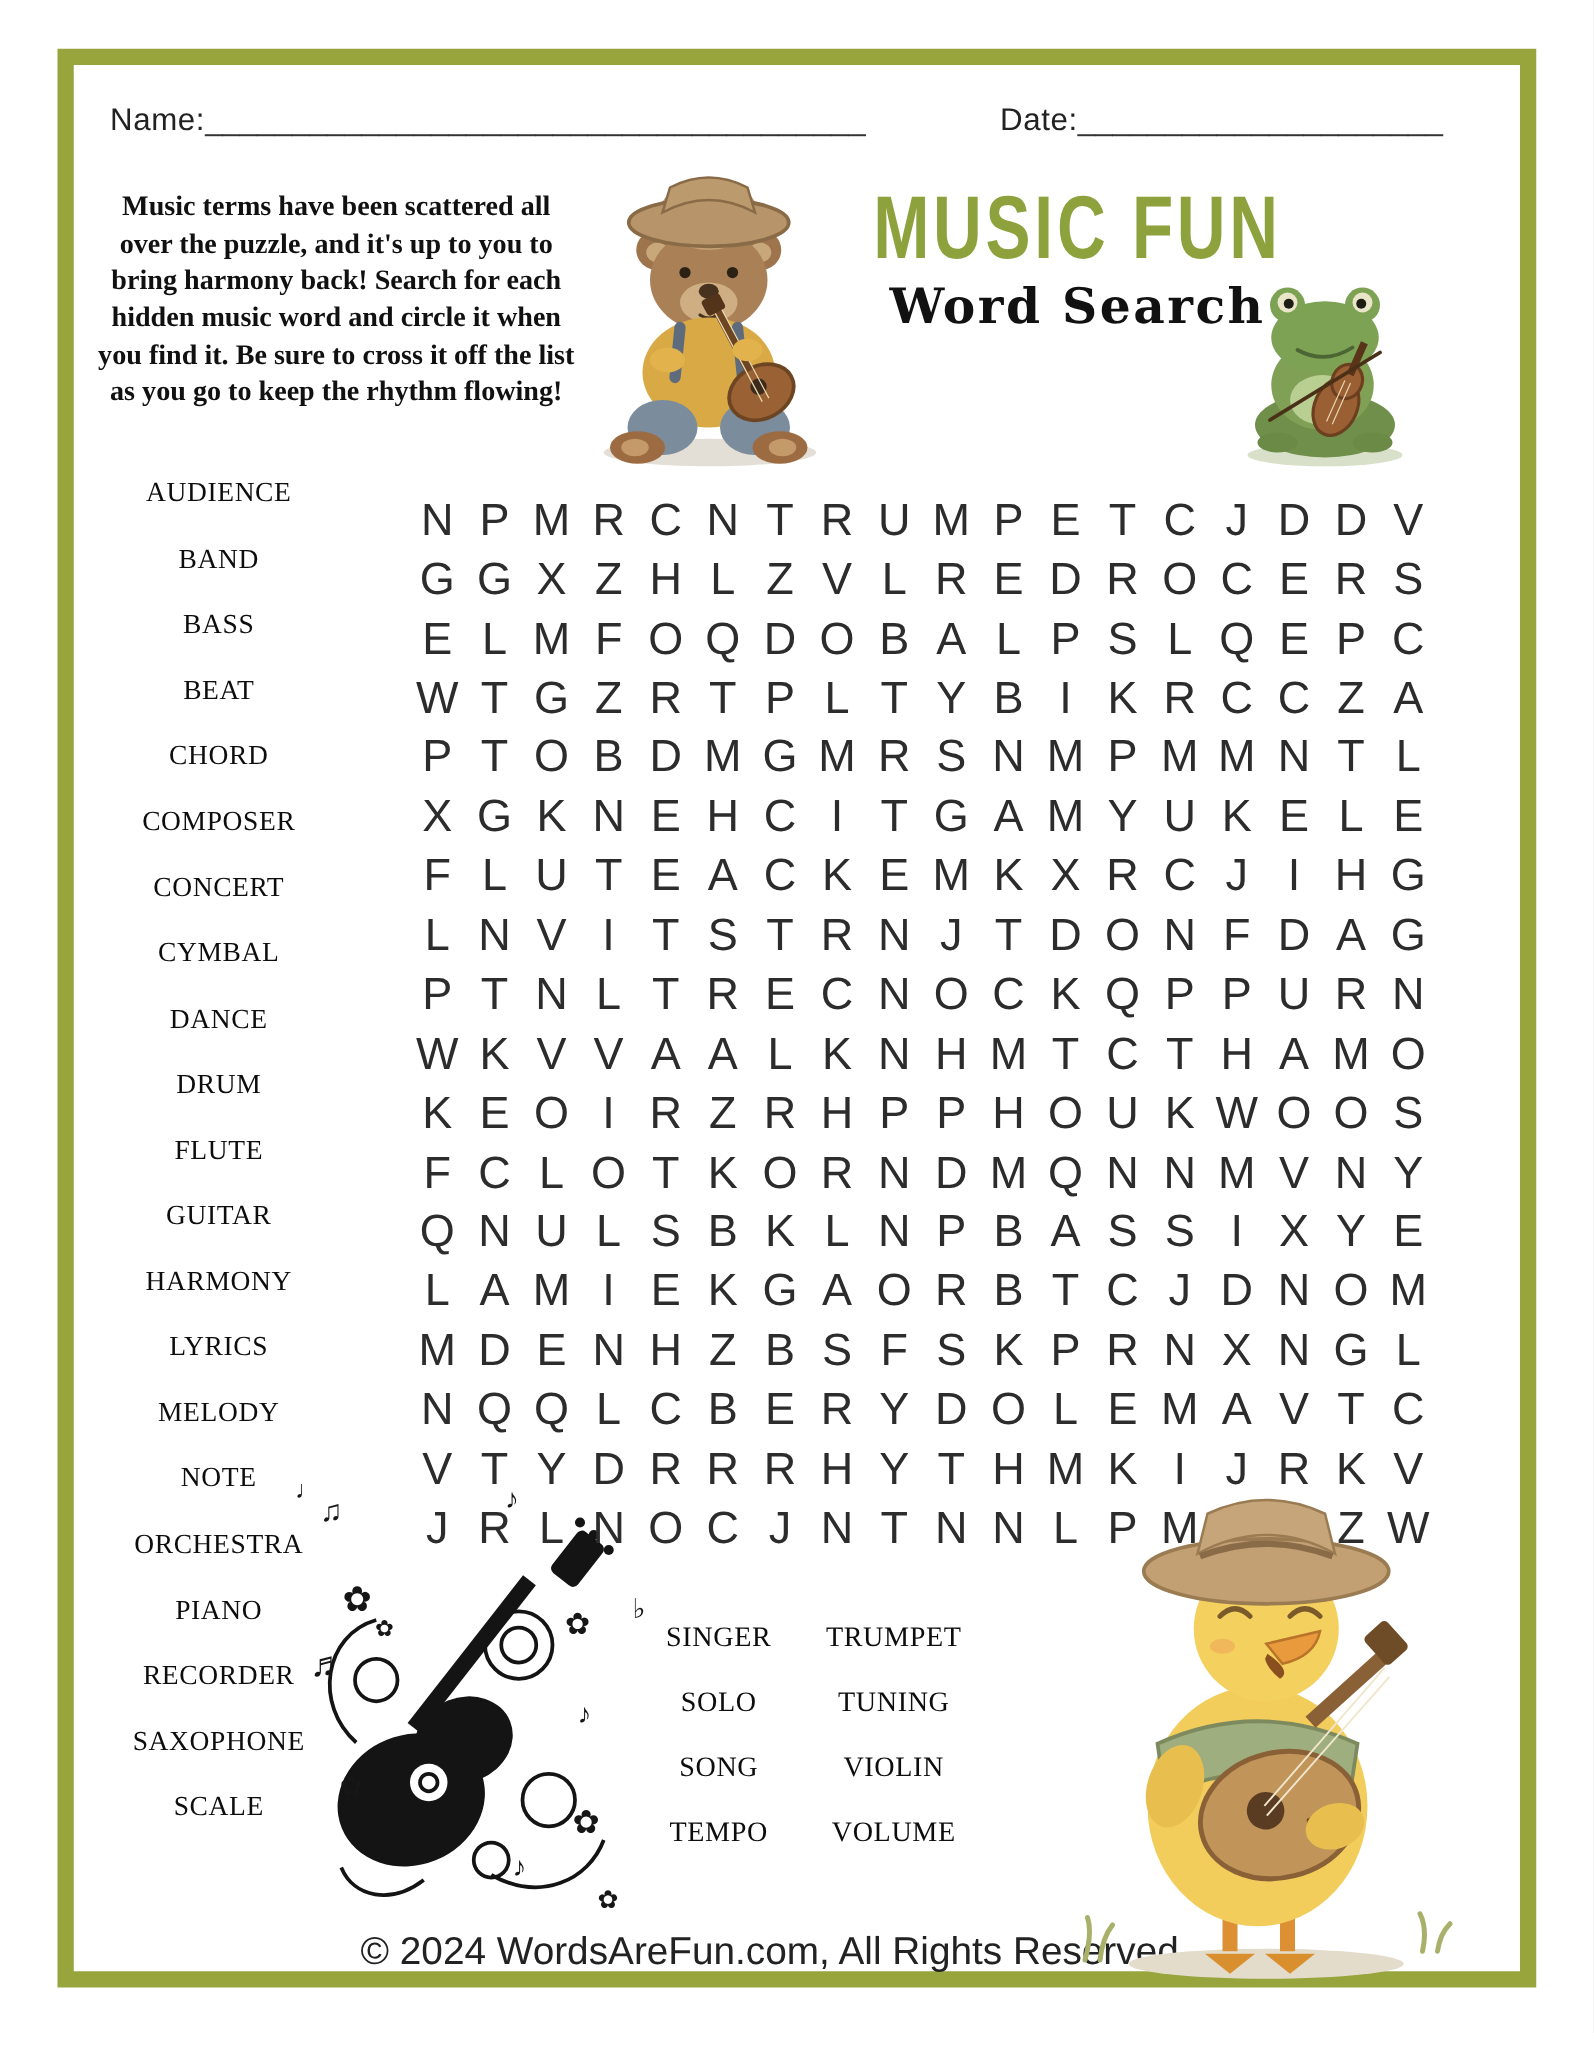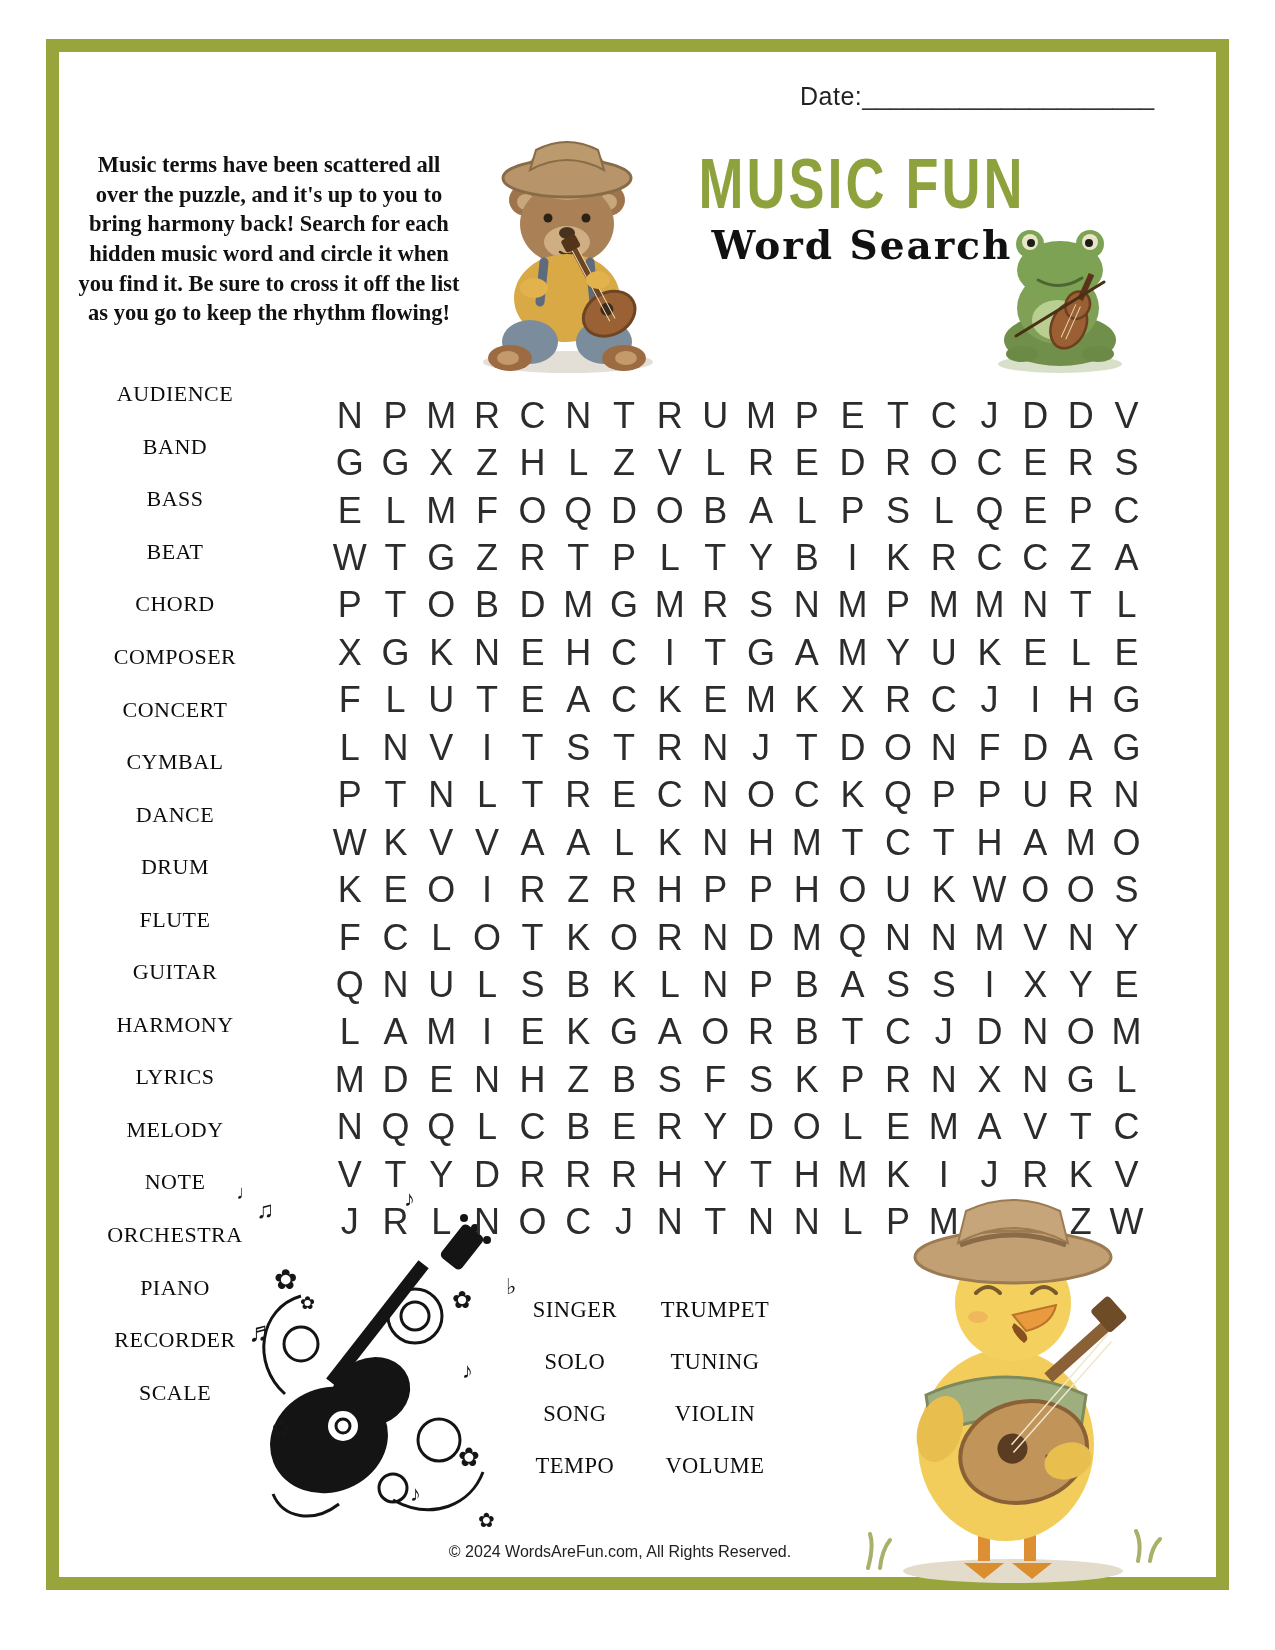--- a/index.html
+++ b/index.html
@@ -22,32 +22,33 @@
   .grid{position:absolute;left:327px;top:392px;display:grid;grid-template-columns:repeat(18,45.7px);
         grid-auto-rows:47.45px;z-index:1;}
   .grid .cell{display:flex;align-items:center;justify-content:center;
               font-family:"Liberation Sans",sans-serif;font-size:36px;color:#2c2c2c;}
   .bottom-col{position:absolute;display:flex;flex-direction:column;z-index:2;}
   .bottom-col .word{height:52px;display:flex;align-items:center;justify-content:center;
                     font-family:"Liberation Serif",serif;font-size:22.5px;letter-spacing:0.5px;color:#0d0d0d;}
   #bottom-col-1{left:505px;top:1284px;width:140px;}
   #bottom-col-2{left:640px;top:1284px;width:150px;}
   .footer{position:absolute;left:20px;top:1543px;width:1200px;text-align:center;
-          font-size:16px;color:#222;z-index:3;}
+          font-size:31px;color:#222;z-index:3;}
   .illus{position:absolute;}
   .deco{position:absolute;color:#161616;z-index:1;line-height:1;}
   .z-top{z-index:4;}
 </style>
 </head>
 <body>
 
 <div class="page">
 
   <div class="frame"></div>
 
+  <div class="fill-line" style="left:88px;top:82px;"><span>Name:</span><span class="uline">______________________________________</span></div>
 
   <div class="fill-line" style="left:800px;top:82px;"><span>Date:</span><span class="uline">_____________________</span></div>
 
   <div class="instructions">Music terms have been scattered all over the puzzle, and it's up to you to bring harmony back! Search for each hidden music word and circle it when you find it. Be sure to cross it off the list as you go to keep the rhythm flowing!</div>
 
   <div class="title">MUSIC FUN</div>
   <div class="subtitle">Word Search</div>
 
   <svg class="illus" style="left:448px;top:112px;" width="242" height="262" viewBox="0 0 242 262">
     <ellipse cx="120" cy="250" rx="85" ry="11" fill="#d9d2c4" opacity="0.7"></ellipse>
@@ -175,20 +176,21 @@
       <div class="word">DRUM</div>
       <div class="word">FLUTE</div>
       <div class="word">GUITAR</div>
       <div class="word">HARMONY</div>
       <div class="word">LYRICS</div>
       <div class="word">MELODY</div>
       <div class="word">NOTE</div>
       <div class="word">ORCHESTRA</div>
       <div class="word">PIANO</div>
       <div class="word">RECORDER</div>
+      <div class="word">SAXOPHONE</div>
       <div class="word">SCALE</div>
     </div>
 
   <div class="grid" id="letter-grid">
       <div class="cell">N</div>
       <div class="cell">P</div>
       <div class="cell">M</div>
       <div class="cell">R</div>
       <div class="cell">C</div>
       <div class="cell">N</div>

